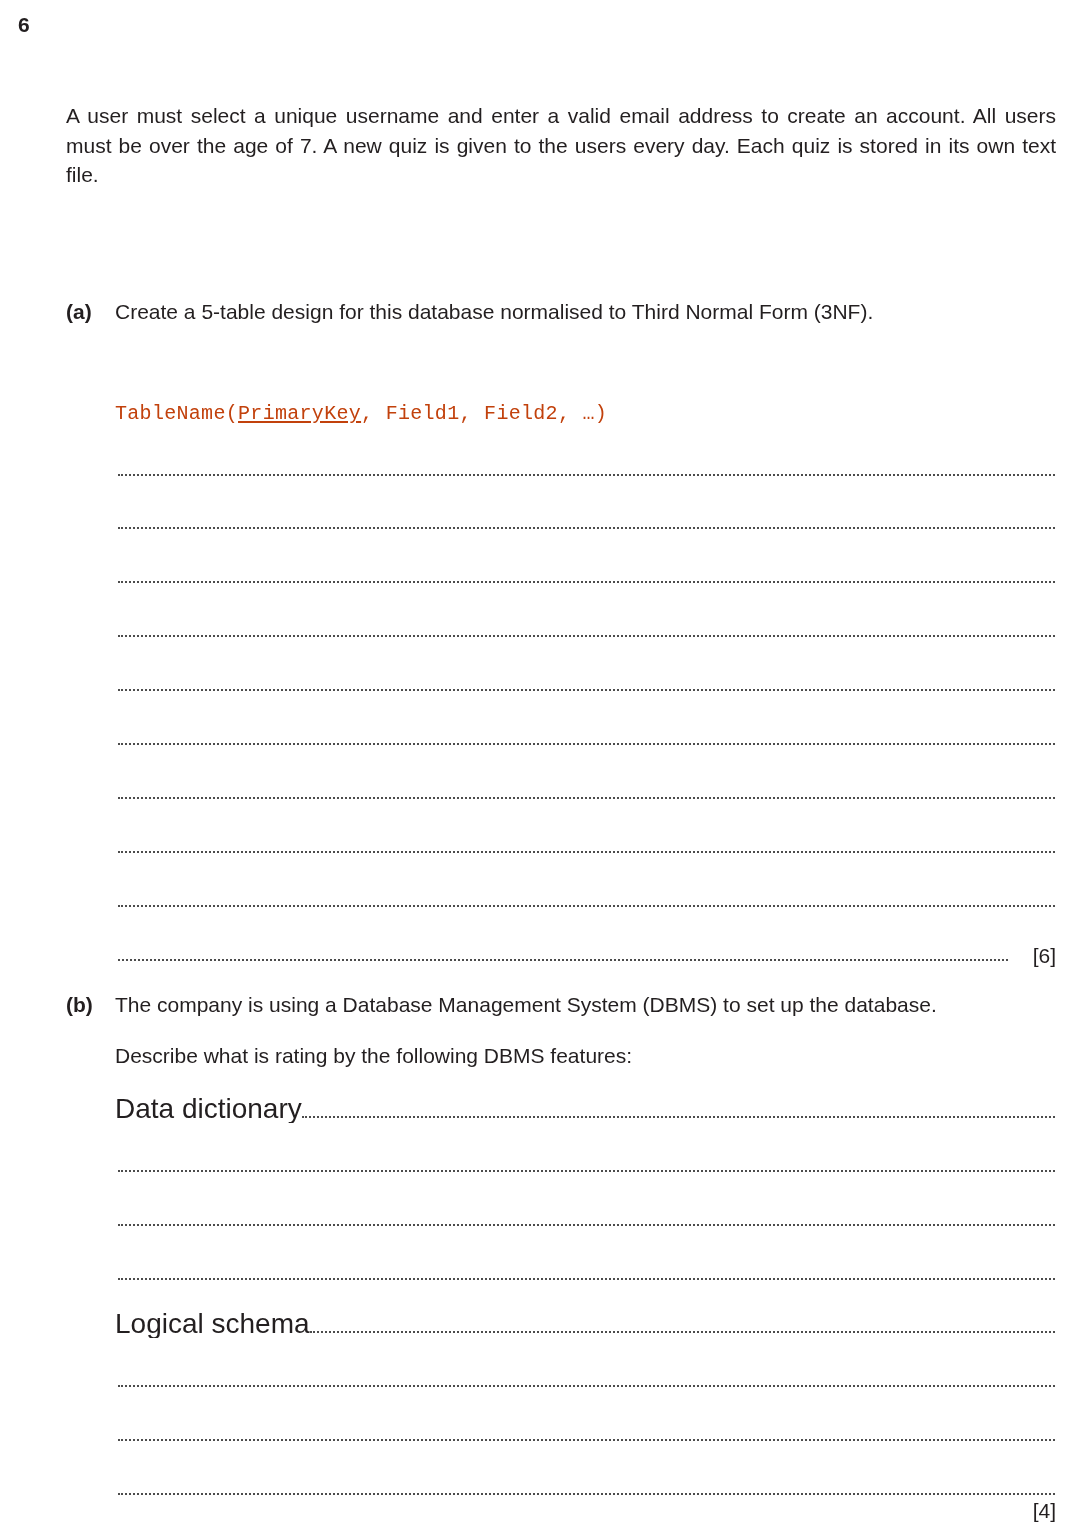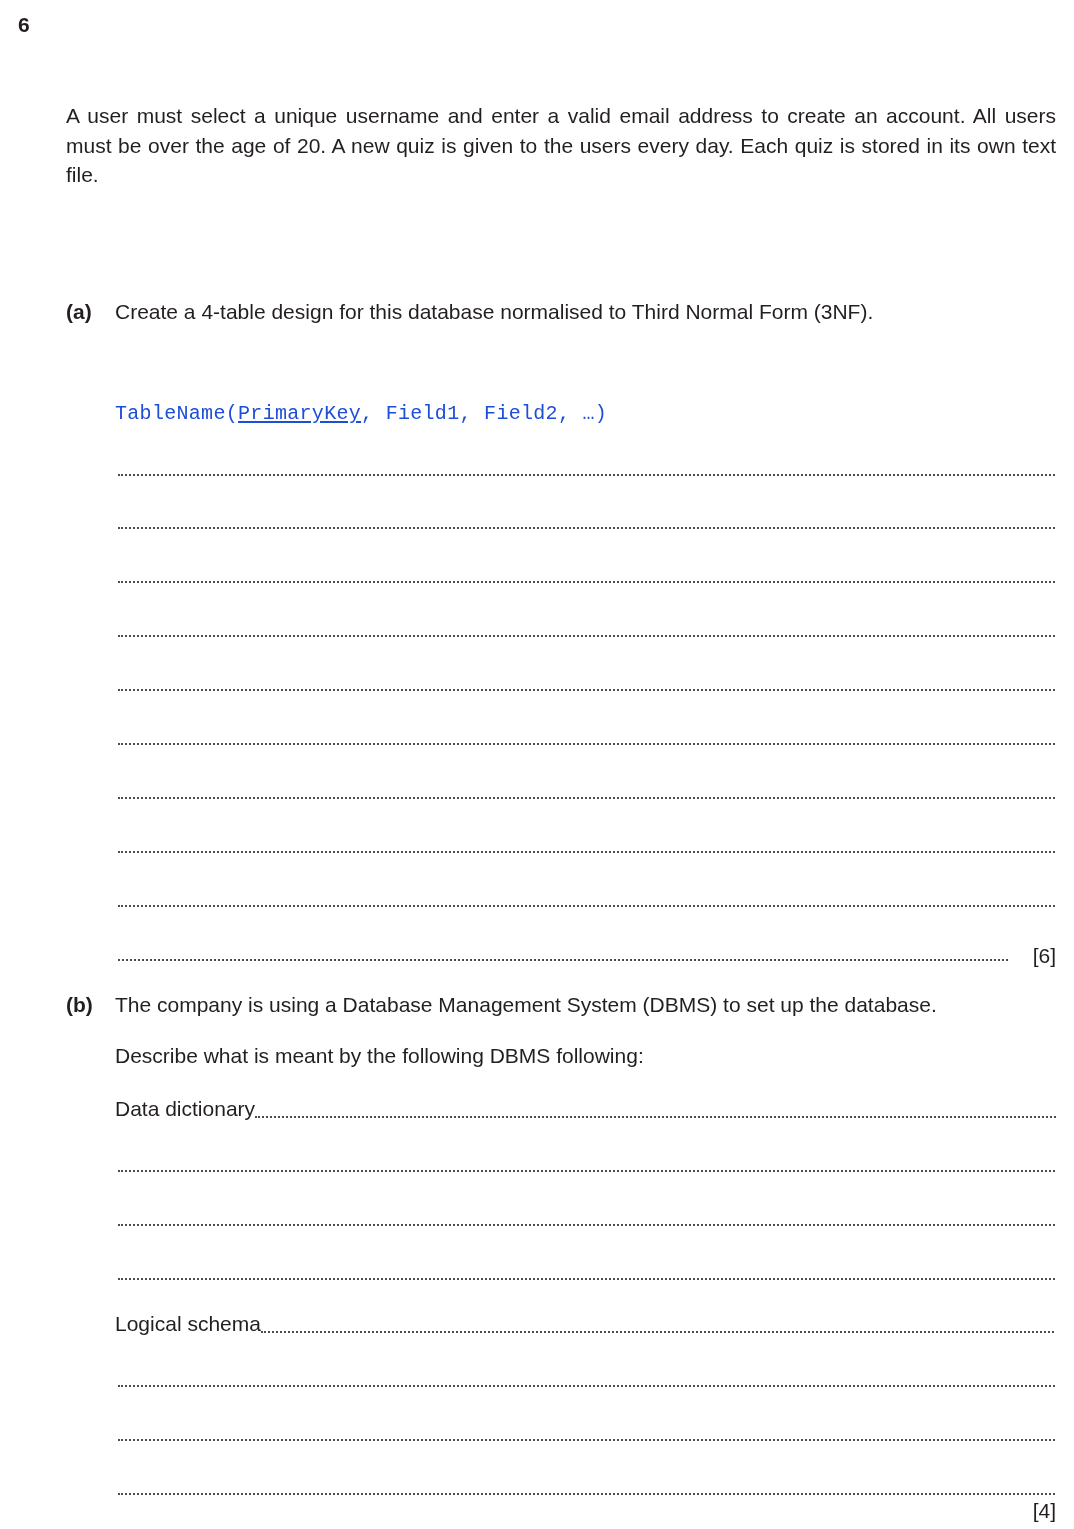--- a/index.html
+++ b/index.html
@@ -44,42 +44,42 @@
   .lvl1 { left: 66px; width: 990px; }
   .lvl2 { left: 115px; width: 941px; }
   .nojust { text-align: left; }
 
   .mono {
     position: absolute;
     left: 115px;
     font-family: "Liberation Mono", "DejaVu Sans Mono", monospace;
     font-size: 20px;
     line-height: 29px;
-    color: #1d4ed8;
+    color: #c2410c;
     letter-spacing: 0.3px;
     white-space: pre;
   }
   .mono u {
     text-decoration: underline;
     text-underline-offset: 2px;
   }
 
   
   .dots {
     position: absolute;
     height: 4px;
     border-bottom: 2.6px dotted #4c4c4c;
   }
 
   
   .inline-rule {
     position: absolute;
     left: 115px;
     width: 941px;
-    font-size: 21px;
+    font-size: 28px;
     line-height: 29px;
     white-space: nowrap;
     overflow: hidden;
   }
   .inline-rule .lbl {
     display: inline-block;
     vertical-align: baseline;
   }
   .inline-rule .fill {
     display: inline-block;
@@ -101,26 +101,26 @@
   }
 </style>
 </head>
 <body>
 
 <div id="page">
 
   <div class="qnum" style="top:10px;">6</div>
 
 
-  <div class="body-text lvl1" style="top:101px;">A user must select a unique username and enter a valid email address to create an account. All users must be over the age of 20. A new quiz is given to the users every day. Each quiz is stored in its own text file.</div>
+  <div class="body-text lvl1" style="top:101px;">A user must select a unique username and enter a valid email address to create an account. All users must be over the age of 7. A new quiz is given to the users every day. Each quiz is stored in its own text file.</div>
 
 
   <div class="plabel" style="top:297px;">(a)</div>
 
-  <div class="body-text lvl2 nojust" style="top:297px;">Create a 4-table design for this database normalised to Third Normal Form (3NF).</div>
+  <div class="body-text lvl2 nojust" style="top:297px;">Create a 5-table design for this database normalised to Third Normal Form (3NF).</div>
 
 
   <div class="mono" style="top:399px;"><span>TableName(</span><u>PrimaryKey</u><span>, Field1, Field2, …)</span></div>
 
   <div class="dots" style="top:470px;  left:118px; width:937px;"></div>
   <div class="dots" style="top:523px;  left:118px; width:937px;"></div>
   <div class="dots" style="top:577px;  left:118px; width:937px;"></div>
   <div class="dots" style="top:631px;  left:118px; width:937px;"></div>
   <div class="dots" style="top:685px;  left:118px; width:937px;"></div>
   <div class="dots" style="top:739px;  left:118px; width:937px;"></div>
@@ -128,21 +128,21 @@
   <div class="dots" style="top:847px;  left:118px; width:937px;"></div>
   <div class="dots" style="top:901px;  left:118px; width:937px;"></div>
   <div class="dots" style="top:955px;  left:118px; width:890px;"></div>
 
   <div class="marks" style="top:942px;">[6]</div>
 
   <div class="plabel" style="top:990px;">(b)</div>
 
   <div class="body-text lvl2 nojust" style="top:990px;">The company is using a Database Management System (DBMS) to set up the database.</div>
 
-  <div class="body-text lvl2 nojust" style="top:1041px;">Describe what is meant by the following DBMS following:</div>
+  <div class="body-text lvl2 nojust" style="top:1041px;">Describe what is rating by the following DBMS features:</div>
 
   <div class="inline-rule" style="top:1094px;">
     <span class="lbl">Data dictionary</span><span class="fill"></span>
   </div>
   <div class="dots" style="top:1166px; left:118px; width:937px;"></div>
   <div class="dots" style="top:1220px; left:118px; width:937px;"></div>
   <div class="dots" style="top:1274px; left:118px; width:937px;"></div>
 
   <div class="inline-rule" style="top:1309px;text-align:right;">
     <span class="lbl">Logical schema</span><span class="fill"></span>

